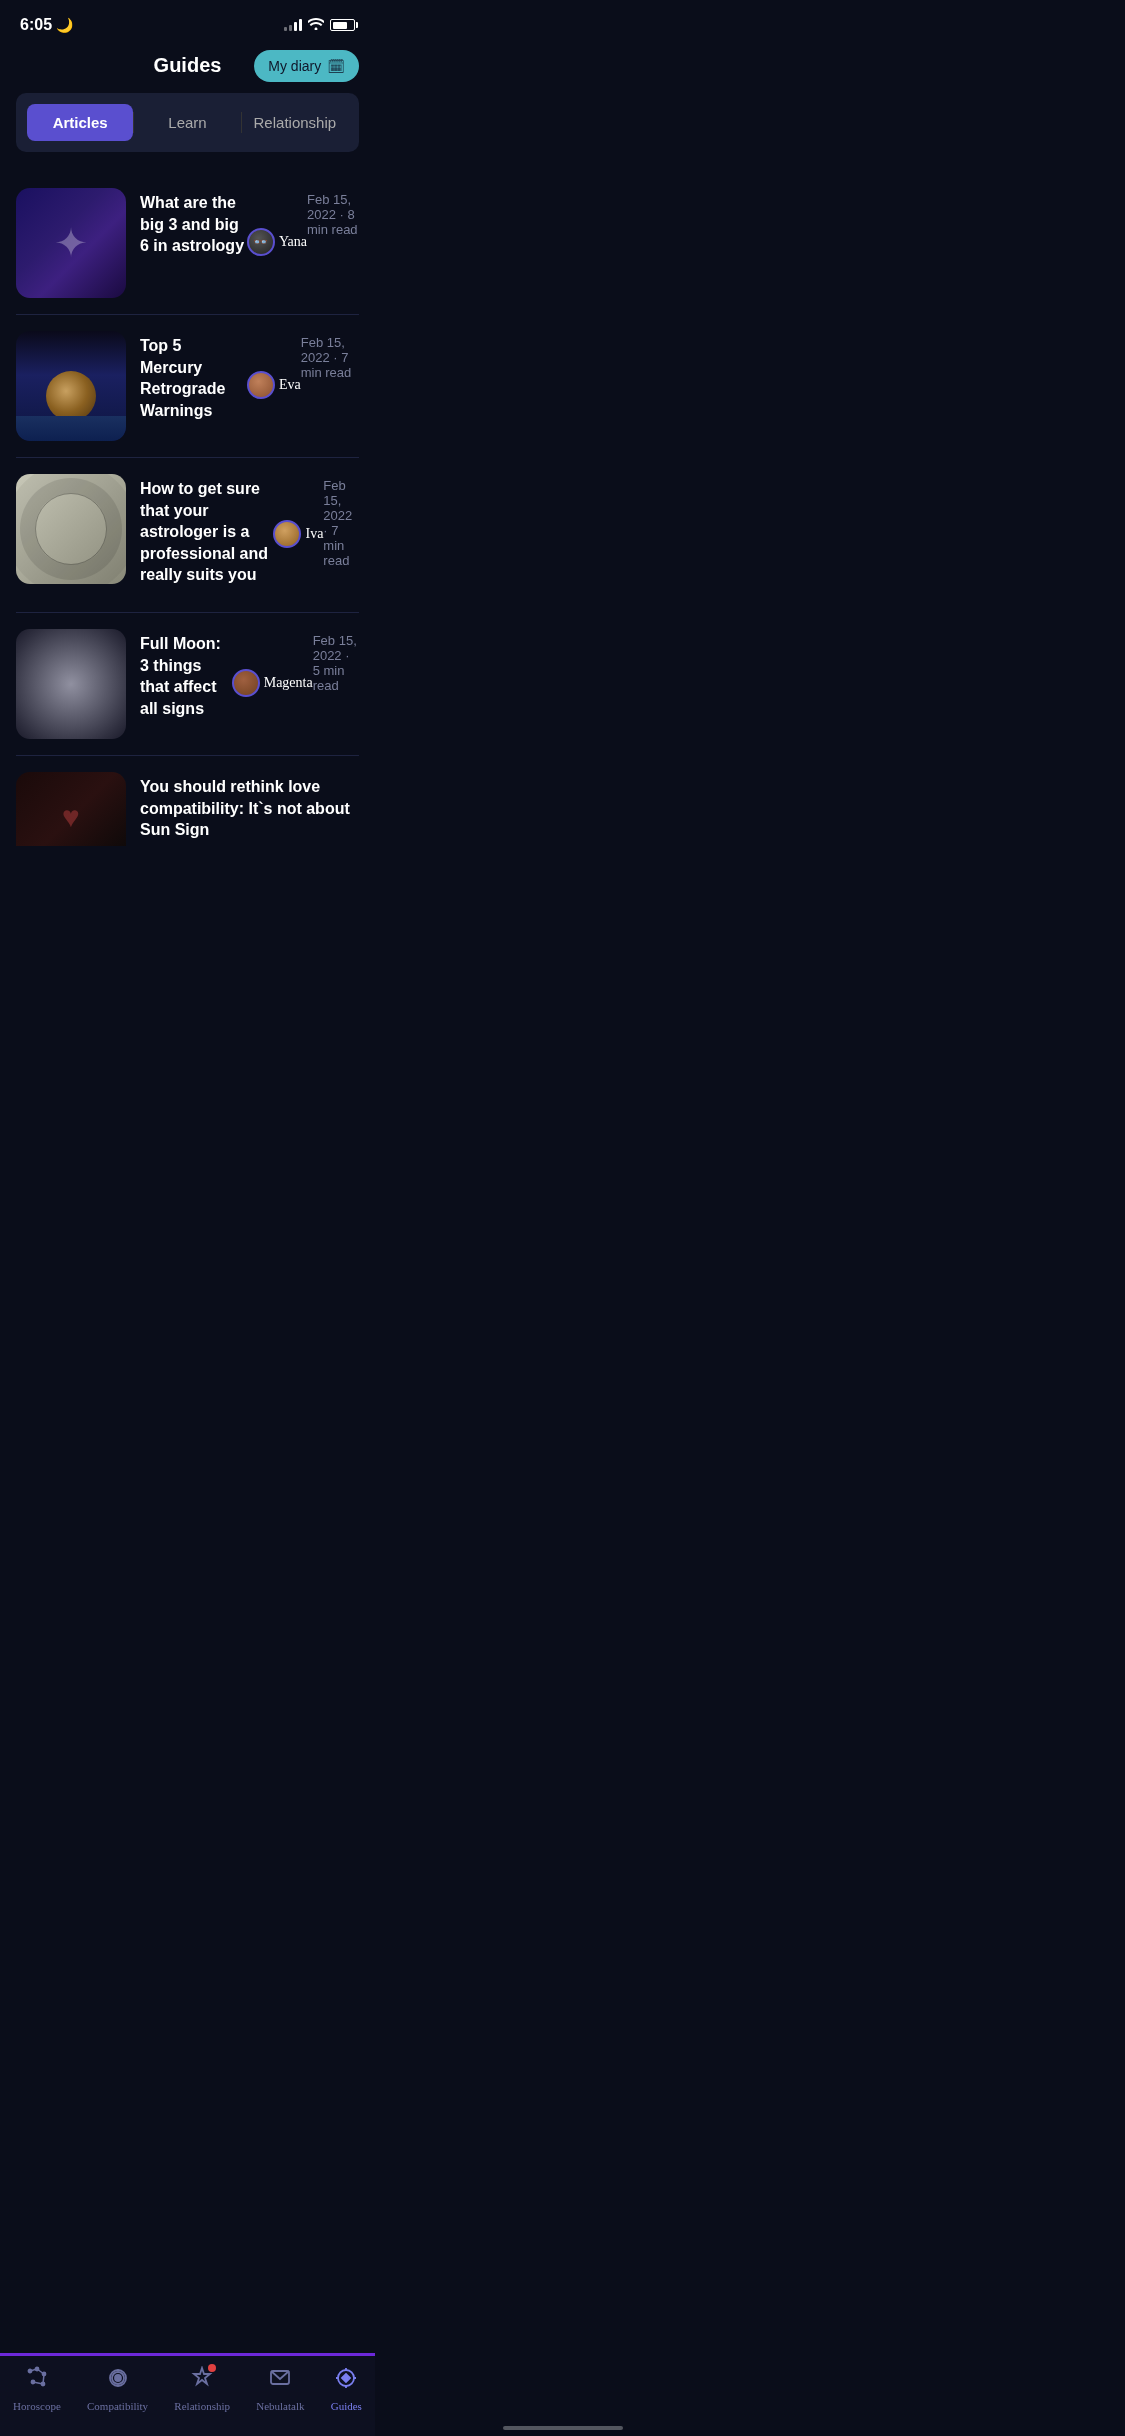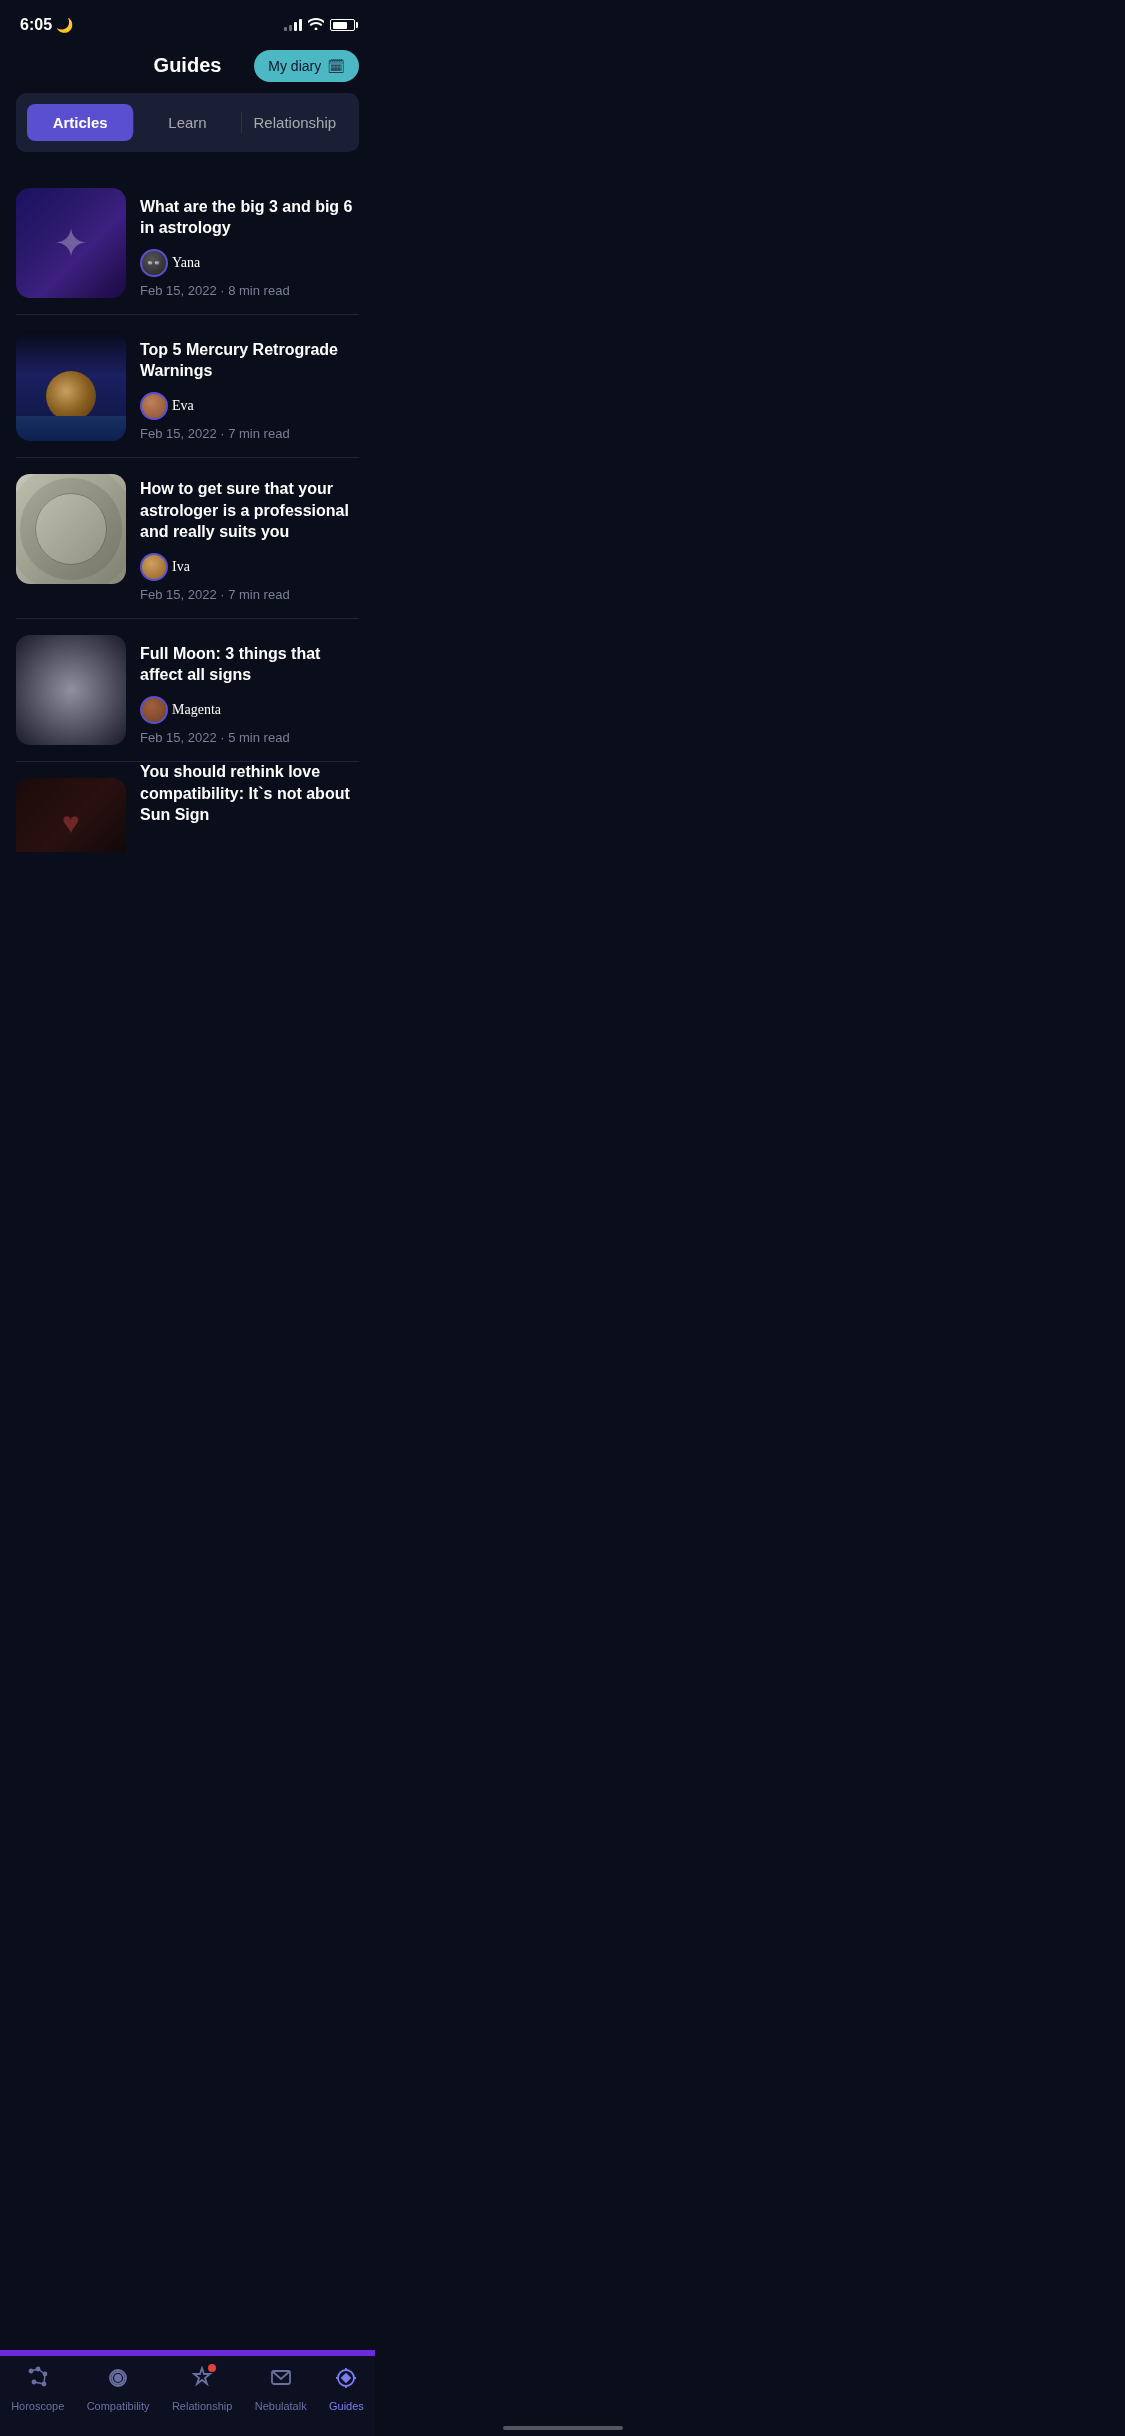--- a/index.html
+++ b/index.html
@@ -251,22 +251,22 @@
       top: 50%;
       left: 50%;
       transform: translate(-50%, -50%);
       font-size: 30px;
       color: rgba(180,60,60,0.5);
     }
 
     .article-content {
       flex: 1;
       display: flex;
-      flex-direction: column;
-      justify-content: flex-end;
+      flex-direction: row;
+      justify-content: space-between;
       padding-top: 4px;
     }
 
     .article-title {
       font-size: 16px;
       font-weight: 700;
       color: #fff;
       line-height: 1.35;
       margin-bottom: 10px;
     }
@@ -324,24 +324,25 @@
       color: #7a7f9a;
     }
 
     
     .bottom-nav {
       position: fixed;
       bottom: 0;
       left: 0;
       width: 375px;
       background: #0d1020;
-      border-top: 6px solid #6d28d9;
+      border-top: 3px solid #6d28d9;
       display: flex;
       justify-content: space-around;
       padding: 10px 0 24px;
+      font-family: Liberation Serif, serif;
     }
 
     .nav-item {
       display: flex;
       flex-direction: column;
       align-items: center;
       gap: 4px;
       cursor: pointer;
       position: relative;
     }

